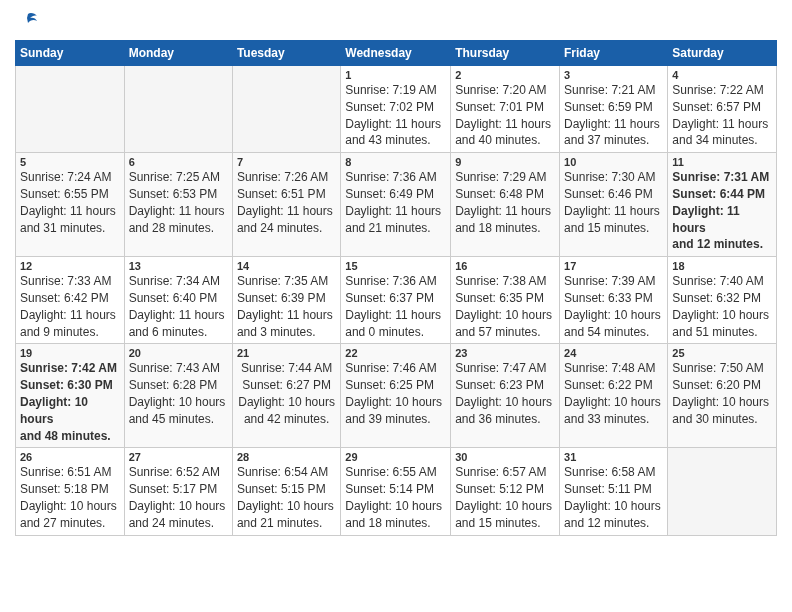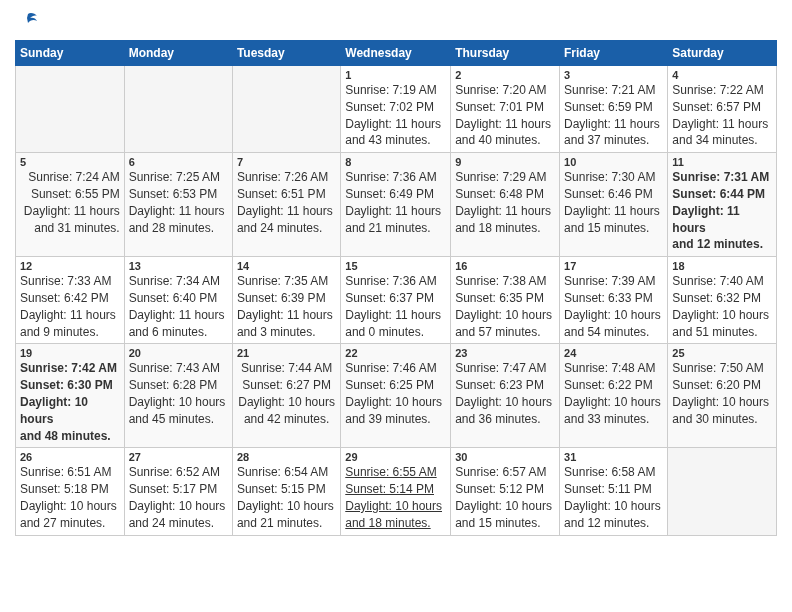--- a/index.html
+++ b/index.html
@@ -150,21 +150,21 @@
             <div class="day-number">4</div>
             <div class="day-info" style="white-space: pre-line;">Sunrise: 7:22 AM
 Sunset: 6:57 PM
 Daylight: 11 hours
 and 34 minutes.</div>
           </td>
         </tr>
         <tr class="row-alt">
           <td>
             <div class="day-number">5</div>
-            <div class="day-info" style="white-space: pre-line; text-align: right;">Sunrise: 7:24 AM
+            <div class="day-info" style="white-space: pre-line;">Sunrise: 7:24 AM
 Sunset: 6:55 PM
 Daylight: 11 hours
 and 31 minutes.</div>
           </td>
           <td>
             <div class="day-number">6</div>
             <div class="day-info" style="white-space: pre-line;">Sunrise: 7:25 AM
 Sunset: 6:53 PM
 Daylight: 11 hours
 and 28 minutes.</div>
@@ -324,21 +324,21 @@
           </td>
           <td>
             <div class="day-number">28</div>
             <div class="day-info" style="white-space: pre-line;">Sunrise: 6:54 AM
 Sunset: 5:15 PM
 Daylight: 10 hours
 and 21 minutes.</div>
           </td>
           <td>
             <div class="day-number">29</div>
-            <div class="day-info" style="white-space: pre-line; text-decoration: underline;">Sunrise: 6:55 AM
+            <div class="day-info" style="white-space: pre-line;">Sunrise: 6:55 AM
 Sunset: 5:14 PM
 Daylight: 10 hours
 and 18 minutes.</div>
           </td>
           <td>
             <div class="day-number">30</div>
             <div class="day-info" style="white-space: pre-line;">Sunrise: 6:57 AM
 Sunset: 5:12 PM
 Daylight: 10 hours
 and 15 minutes.</div>

